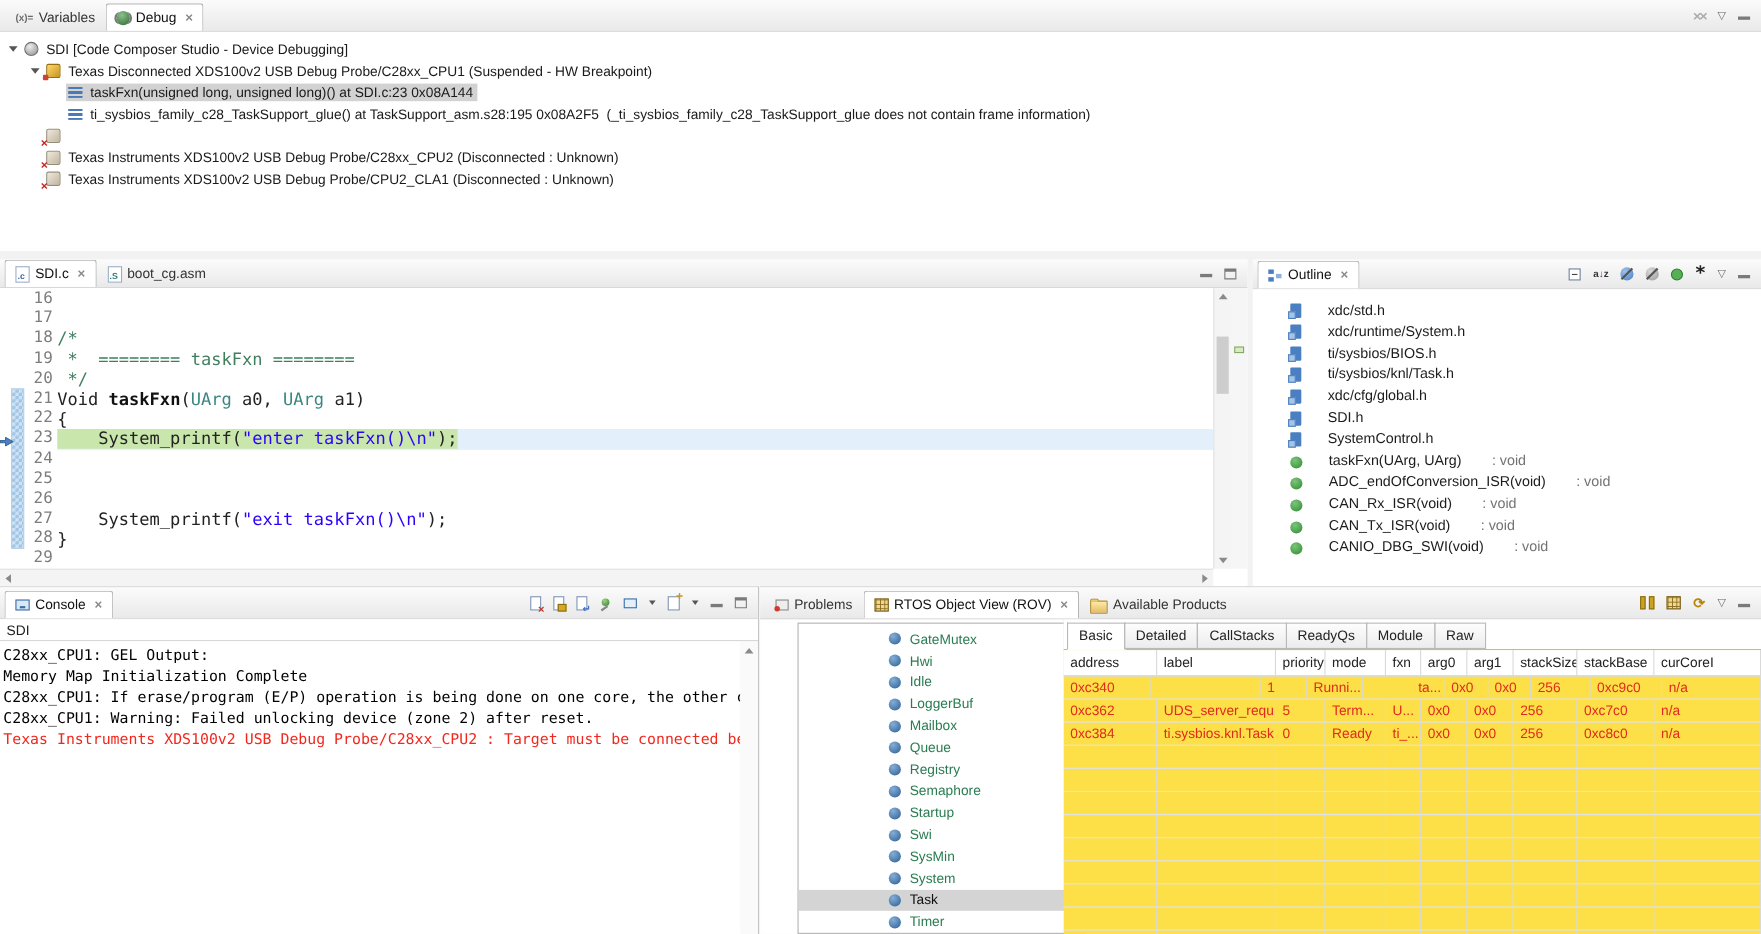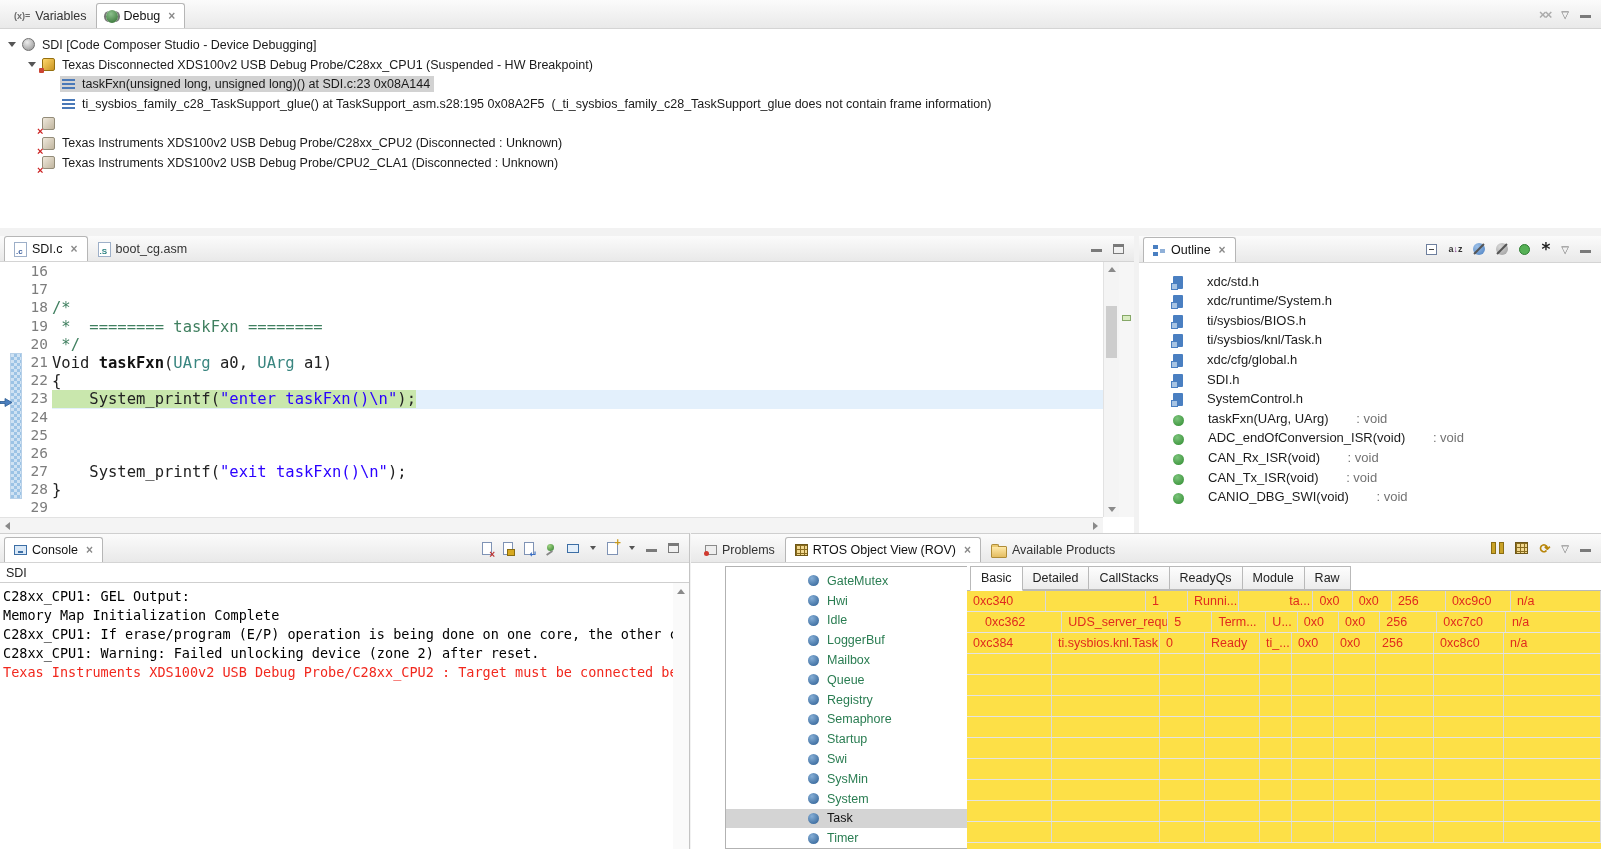--- a/index.html
+++ b/index.html
@@ -374,35 +374,47 @@
     </div>
     <div class="rov-table">
       <div class="vtabs" id="rov-view-tabs">
           <div class="vtab active">Basic</div>
           <div class="vtab">Detailed</div>
           <div class="vtab">CallStacks</div>
           <div class="vtab">ReadyQs</div>
           <div class="vtab">Module</div>
           <div class="vtab">Raw</div>
         </div>
+      <div class="grid-head" id="grid-head">
+          <div class="gh" style="width: 85px;">address</div>
+          <div class="gh" style="width: 108px;">label</div>
+          <div class="gh" style="width: 45px;">priority</div>
+          <div class="gh" style="width: 55px;">mode</div>
+          <div class="gh" style="width: 32px;">fxn</div>
+          <div class="gh" style="width: 42px;">arg0</div>
+          <div class="gh" style="width: 42px;">arg1</div>
+          <div class="gh" style="width: 58px;">stackSize</div>
+          <div class="gh" style="width: 70px;">stackBase</div>
+          <div class="gh" style="width: 97px;">curCoreI</div>
+        </div>
       <div id="grid-body">
           <div class="grow">
             <div class="gc" style="width: 85px;">0xc340</div>
             <div class="gc" style="width: 108px;"></div>
             <div class="gc" style="width: 45px;">1</div>
             <div class="gc" style="width: 55px;">Runni...</div>
             <div class="gc" style="width: 32px; margin-left: 44px;">ta...</div>
             <div class="gc" style="width: 42px;">0x0</div>
             <div class="gc" style="width: 42px;">0x0</div>
             <div class="gc" style="width: 58px;">256</div>
             <div class="gc" style="width: 70px;">0xc9c0</div>
             <div class="gc" style="width: 97px;">n/a</div>
           </div>
           <div class="grow">
-            <div class="gc" style="width: 85px; margin-left: 12px;">0xc362</div>
+            <div class="gc" style="width: 85px;">0xc362</div>
             <div class="gc" style="width: 108px;">UDS_server_requ...</div>
             <div class="gc" style="width: 45px;">5</div>
             <div class="gc" style="width: 55px;">Term...</div>
             <div class="gc" style="width: 32px;">U...</div>
             <div class="gc" style="width: 42px;">0x0</div>
             <div class="gc" style="width: 42px;">0x0</div>
             <div class="gc" style="width: 58px;">256</div>
             <div class="gc" style="width: 70px;">0xc7c0</div>
             <div class="gc" style="width: 97px;">n/a</div>
           </div>

